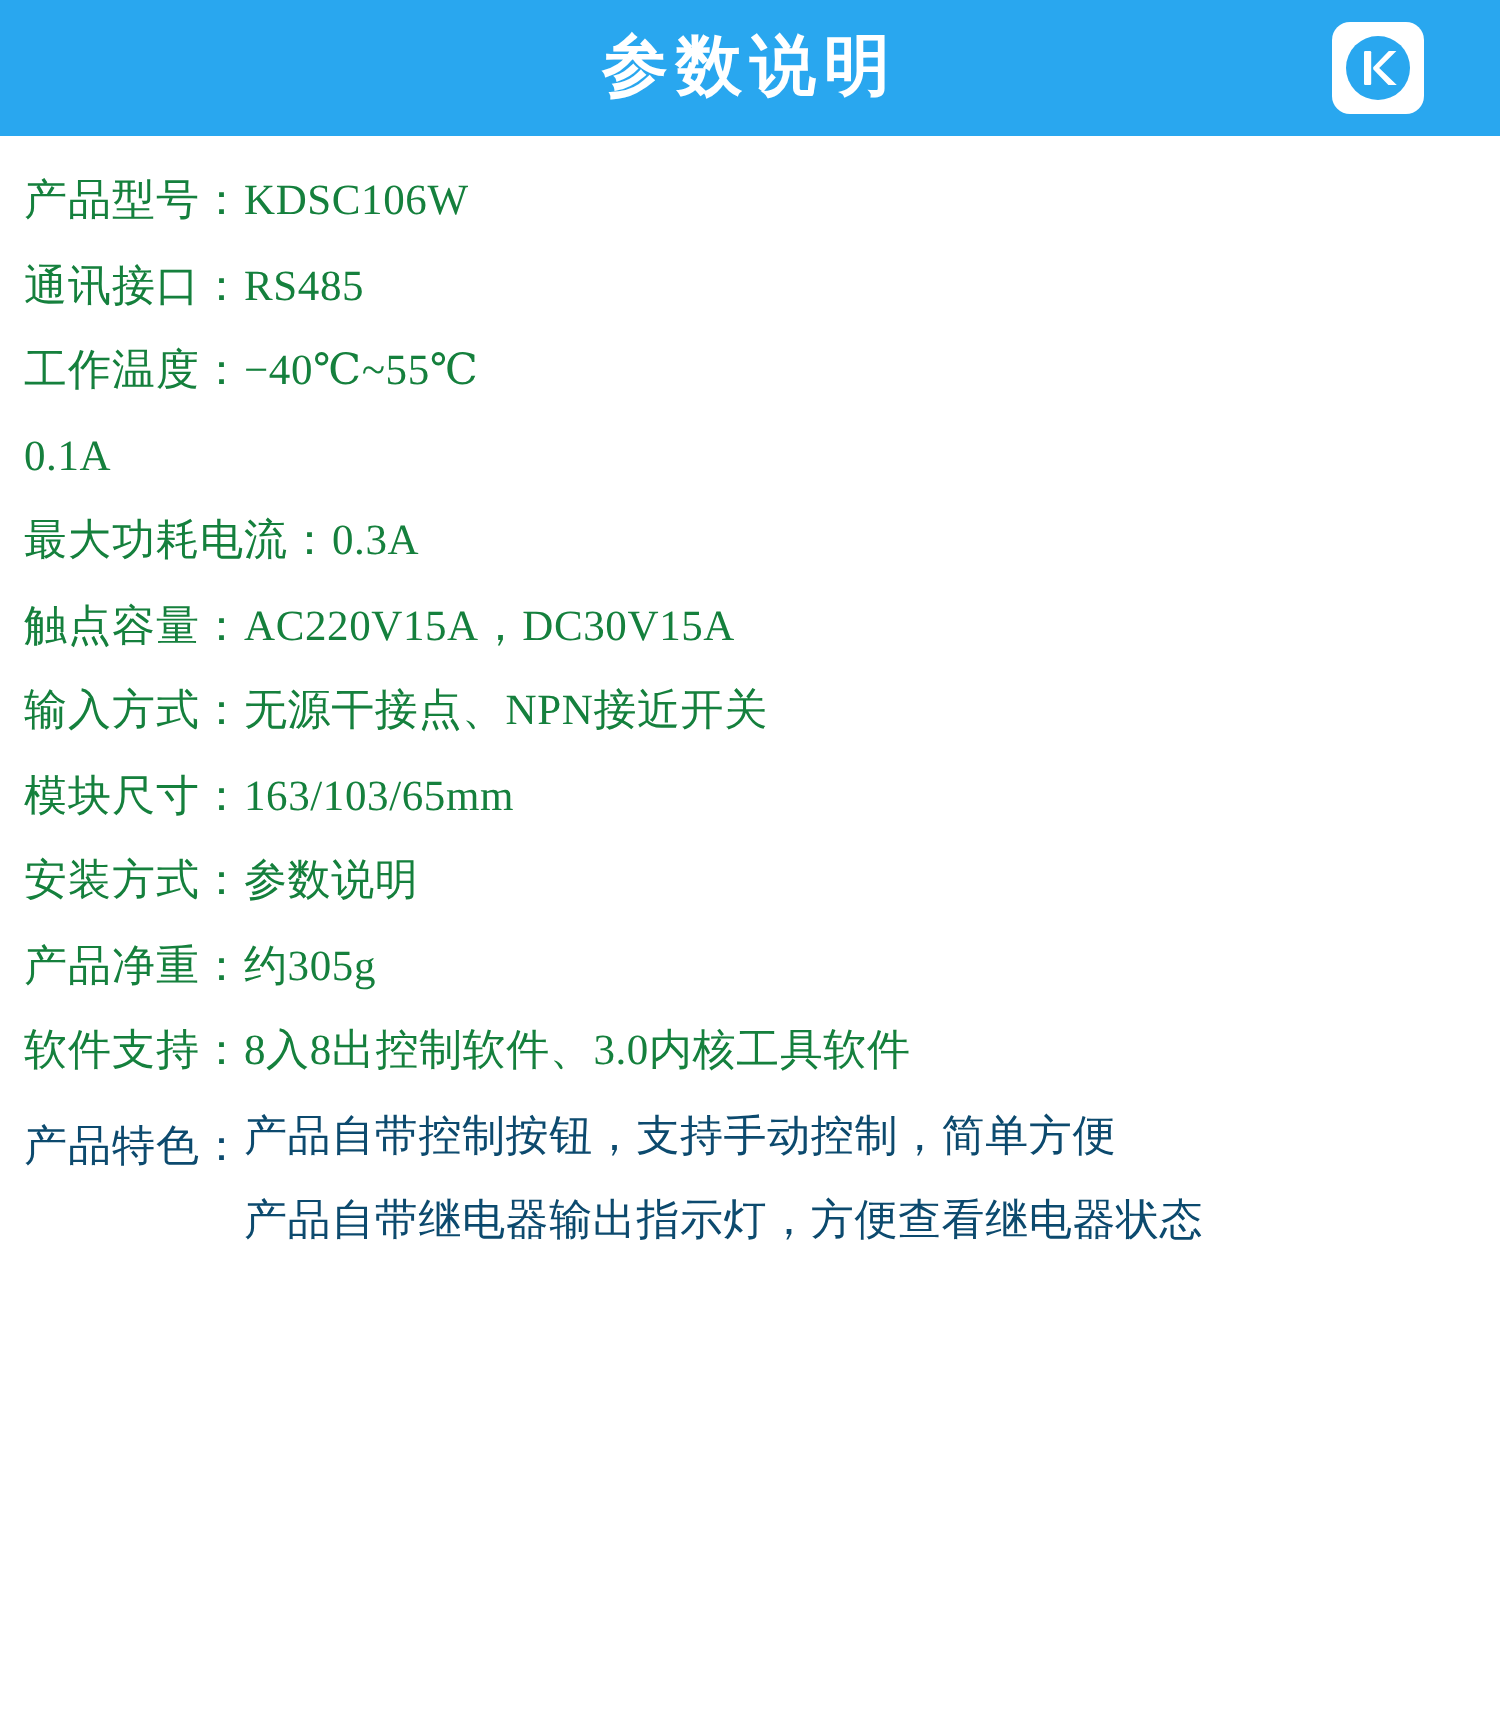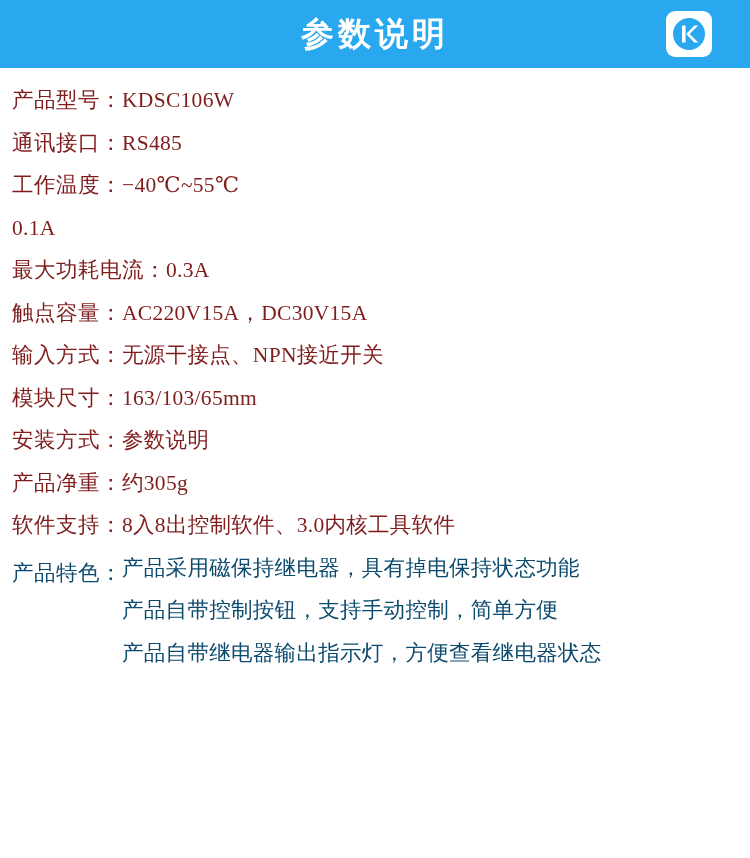--- a/index.html
+++ b/index.html
@@ -55,21 +55,21 @@
   }
   
   .spec-list {
     padding: 22px 0 0 12px;
     box-sizing: border-box;
   }
   .spec-row {
     display: flex;
     align-items: baseline;
     font-size: 21.5px;
-    color: #7f1d1d;
+    color: #15803d;
     line-height: 1.0;
     margin-bottom: 21px;
     white-space: nowrap;
   }
   .spec-label {
     font-family: "Liberation Serif", "DejaVu Serif", serif;
     letter-spacing: 0.5px;
   }
   .spec-value {
     font-family: "Liberation Serif", "DejaVu Serif", serif;
@@ -169,20 +169,19 @@
     </div>
 
     <div class="spec-row">
       <span class="spec-label">软件支持：</span>
       <span class="spec-value">8入8出控制软件、3.0内核工具软件</span>
     </div>
 
     <div class="feature-row">
       <span class="spec-label">产品特色：</span>
       <span class="feature-lines">
-        <span class="feature-line">产品采用磁保持继电器，具有掉电保持状态功能</span>
         <span class="feature-line">产品自带控制按钮，支持手动控制，简单方便</span>
         <span class="feature-line">产品自带继电器输出指示灯，方便查看继电器状态</span>
       </span>
     </div>
 
   </div>
 </div>
 
 </body></html>

